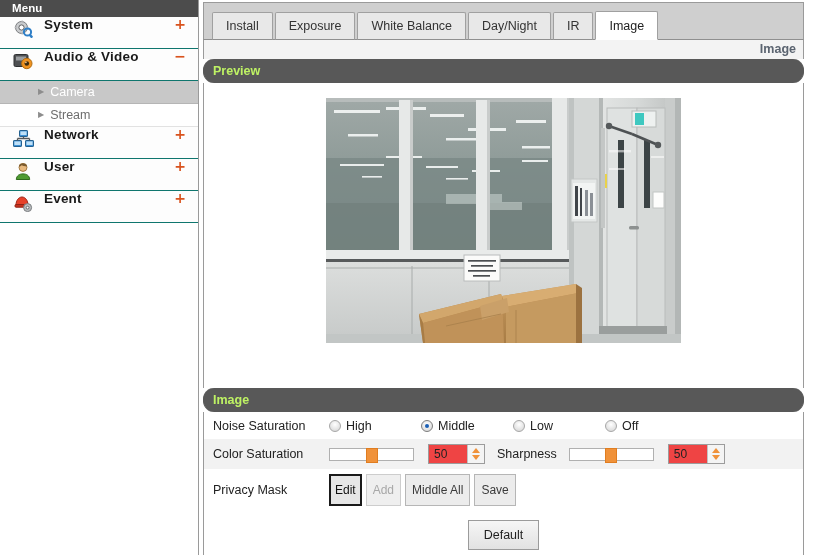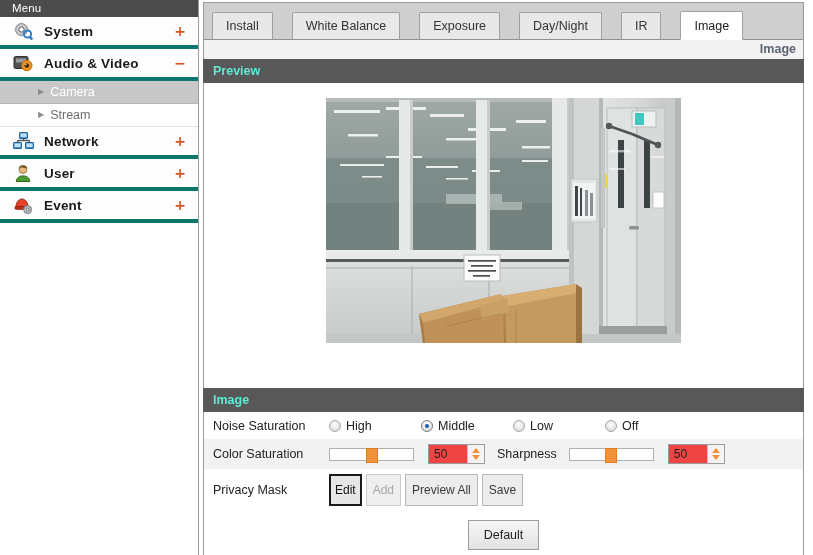--- a/index.html
+++ b/index.html
@@ -24,31 +24,31 @@
     height: 555px;
     background: #ffffff;
     border-right: 1px solid #9a9a9a;
     flex: 0 0 199px;
     position: relative;
   }
   .menu-header {
     height: 17px;
     background: #4c4c4c;
     color: #ffffff;
-    font-weight: normal;
+    font-weight: bold;
     font-size: 11.5px;
     line-height: 17px;
     padding-left: 12px;
     letter-spacing: 0.1px;
   }
   .menu-item {
     height: 32px;
     display: flex;
-    align-items: center;
-    border-bottom: 4px solid #0f766e;
+    align-items: flex-start;
+    border-bottom: 1px solid #0f766e;
     background: #fdfdfd;
     padding-left: 10px;
     position: relative;
     cursor: pointer;
   }
   .menu-item .mi-icon {
     width: 26px; height: 24px;
     flex: 0 0 26px;
     display: flex; align-items: center; justify-content: center;
     margin-right: 8px;
@@ -108,21 +108,20 @@
     height: 38px;
     background: #cfcfcf;
     border-bottom: 1px solid #8f8f8f;
     padding: 5px 0 0 8px;
     display: flex;
     align-items: flex-end;
     margin: 2px 9px 0 4px;
     border-top: 1px solid #9a9a9a;
     border-left: 1px solid #9a9a9a;
     border-right: 1px solid #9a9a9a;
-    gap: 17px;
   }
   .tab {
     height: 28px;
     line-height: 27px;
     padding: 0 13px;
     margin-right: 2px;
     font-size: 12.5px;
     color: #333;
     background: #e8e8e8;
     border: 1px solid #a0a0a0;
@@ -153,28 +152,29 @@
     padding-right: 7px;
     line-height: 19px;
     font-size: 12.5px;
     font-weight: bold;
     color: #5b6470;
   }
 
   .section-bar {
     height: 24px;
     background: #585858;
-    color: #5eead4;
+    color: #bef264;
     font-size: 12.5px;
     font-weight: bold;
     line-height: 24px;
     padding-left: 9px;
     margin: 0 9px 0 4px;
     border-left: 1px solid #585858;
     border-right: 1px solid #585858;
+    border-radius: 11px;
   }
 
   #preview-body {
     margin: 0 9px 0 4px;
     border-left: 1px solid #9a9a9a;
     border-right: 1px solid #9a9a9a;
     background: #ffffff;
     height: 305px;
     display: flex;
     align-items: flex-start;
@@ -444,22 +444,22 @@
       <span class="mi-toggle">+</span>
     </div>
 
     <div id="sidebar-filler"></div>
   </div>
 
   <div id="main">
 
     <div id="tabstrip">
       <div class="tab">Install</div>
+      <div class="tab">Exposure</div>
       <div class="tab">White Balance</div>
-      <div class="tab">Exposure</div>
       <div class="tab">Day/Night</div>
       <div class="tab">IR</div>
       <div class="tab active">Image</div>
     </div>
 
     <div id="breadcrumb-row">Image</div>
 
     <div class="section-bar">Preview</div>
     <div id="preview-body">
       <div id="preview-pic">
@@ -687,21 +687,21 @@
             <span class="up"></span>
             <span class="down"></span>
           </span>
         </div>
       </div>
 
       <div class="form-row">
         <div class="row-label">Privacy Mask</div>
         <button class="sbtn focused">Edit</button>
         <button class="sbtn disabled">Add</button>
-        <button class="sbtn">Preview All</button>
+        <button class="sbtn">Middle All</button>
         <button class="sbtn">Save</button>
       </div>
 
       <div class="default-row">
         <button class="default-btn">Default</button>
       </div>
 
     </div>
   </div>
 </div>

